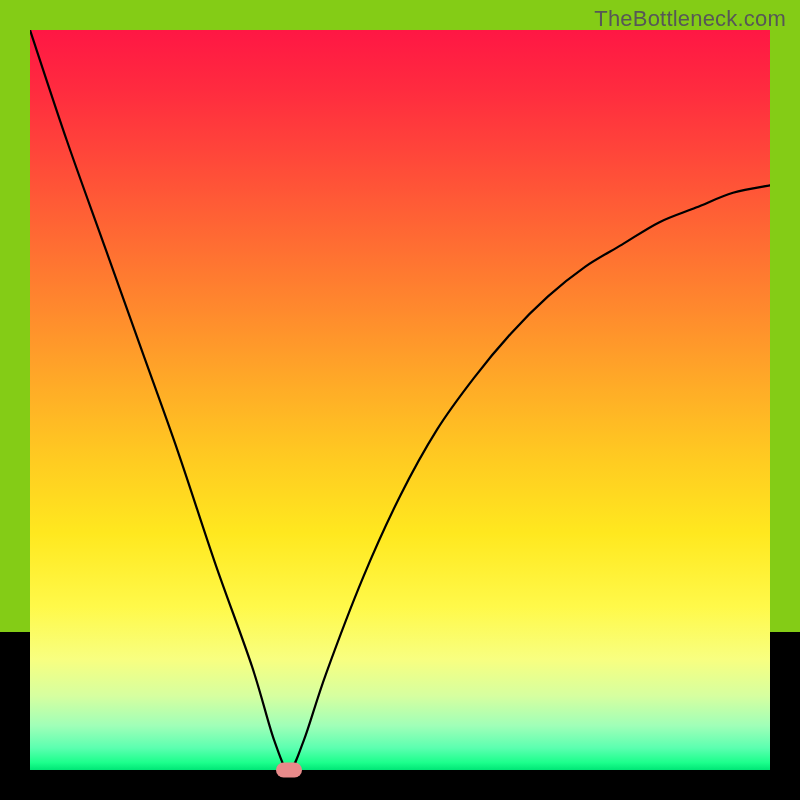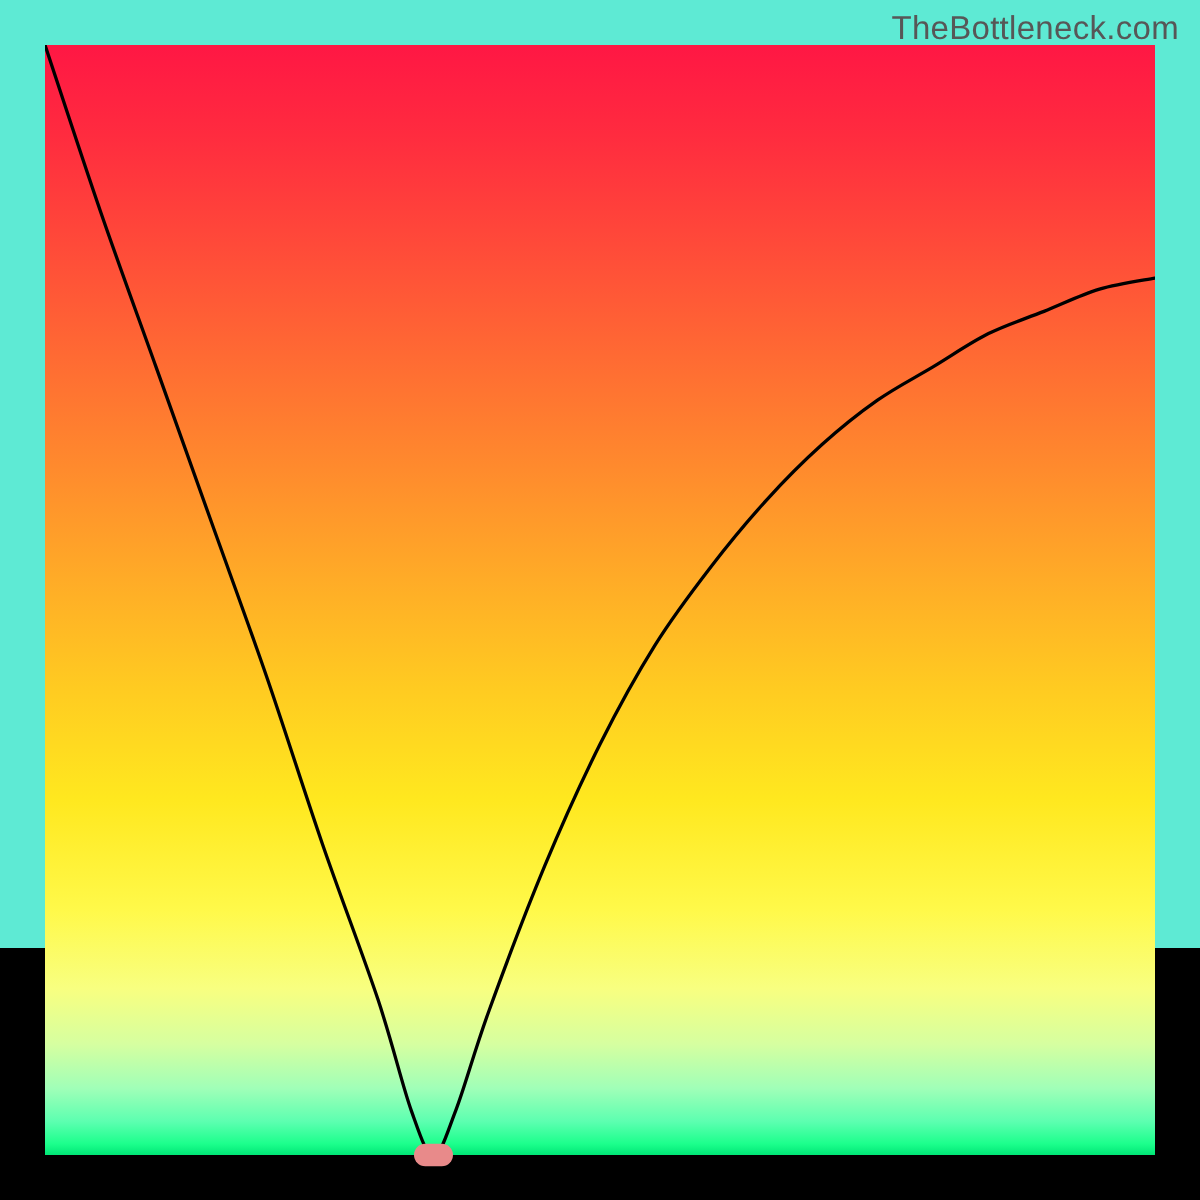--- a/index.html
+++ b/index.html
@@ -1,20 +1,20 @@
 <!DOCTYPE html>
 <html><head>
 <meta charset="utf-8">
 <style>
   * { margin: 0; padding: 0; box-sizing: border-box; }
   html, body { width: 800px; height: 800px; overflow: hidden; background: #000; }
   .container {
     width: 800px;
     height: 632px;
-    background: #5eead4;
+    background: #84cc16;
     position: relative;
   }
   .watermark {
     position: absolute;
     top: 6px;
     right: 14px;
     font-family: Arial, sans-serif;
     font-size: 22px;
     color: #575757;
     font-weight: 500;

